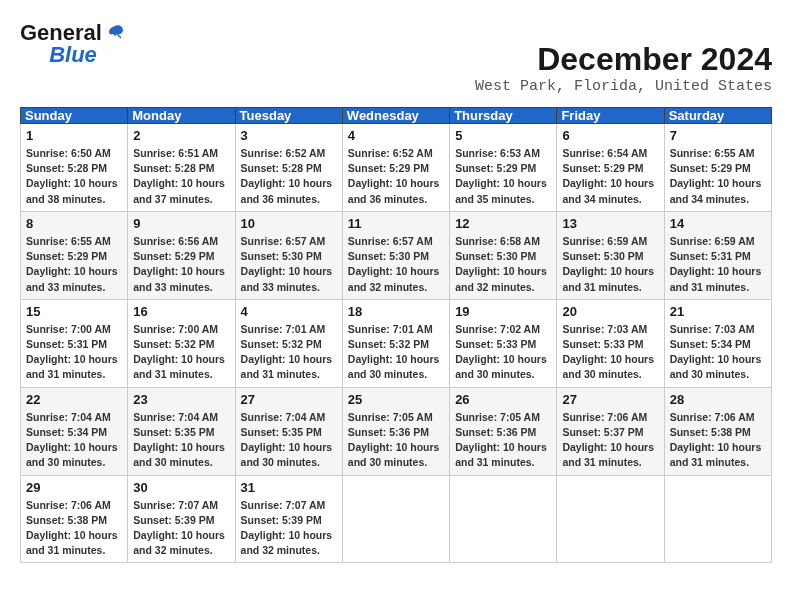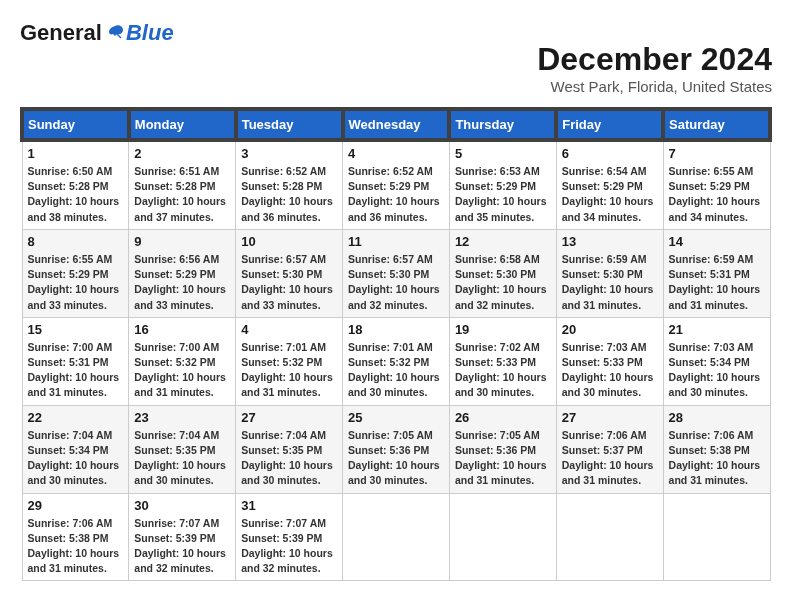--- a/index.html
+++ b/index.html
@@ -11,49 +11,50 @@
       padding: 20px;
     }
     .header-section {
       display: flex;
       justify-content: space-between;
       align-items: flex-start;
       margin-bottom: 12px;
     }
     .logo {
       display: flex;
-      flex-direction: row;
-      align-items: flex-end;
+      flex-direction: column;
+      align-items: center;
     }
     .title-section {
       text-align: right;
     }
     .month-year {
       font-size: 32px;
       font-weight: bold;
       color: #1a1a1a;
       margin-top: 21px;
     }
     .location {
       font-size: 15px;
       color: #555;
+      font-family: Liberation Mono, monospace;
     }
     .calendar {
       width: 100%;
       border-collapse: collapse;
       font-size: 11px;
     }
     .calendar th {
       background-color: #2166c9;
       color: #fff;
-      padding: 6px 4px;
+      padding: 0 4px;
       text-align: left;
       font-size: 13px;
       font-weight: bold;
-      border: 4px solid #404040;
+      border: 1px solid #404040;
       margin-left: 9px;
     }
     .calendar td {
       border: 1px solid #ccc;
       vertical-align: top;
       padding: 4px 5px;
       width: calc(100% / 7);
       min-height: 80px;
       background: #fff;
     }

